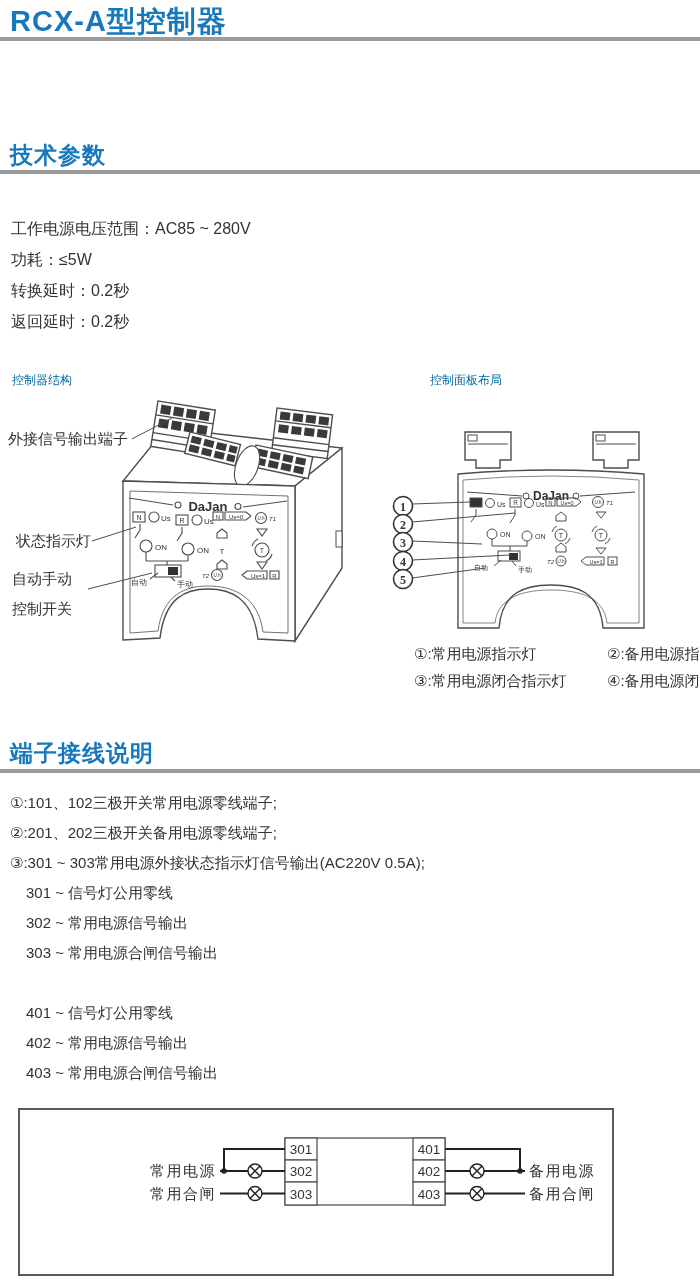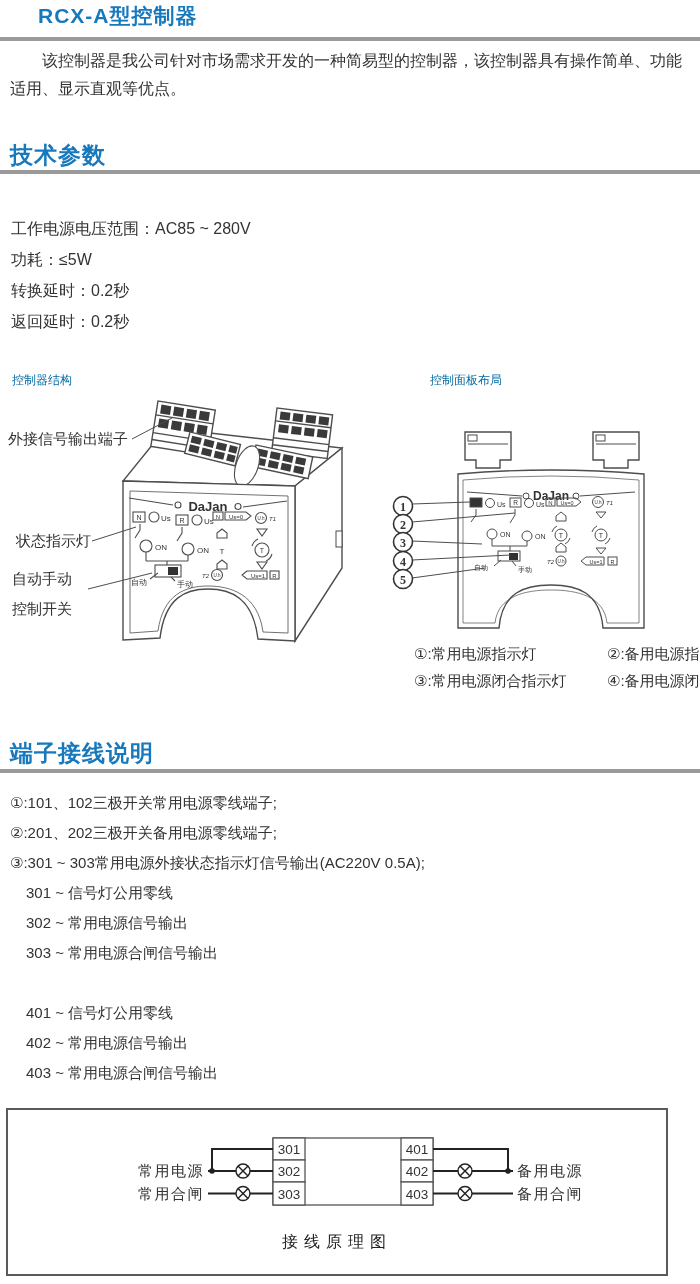--- a/index.html
+++ b/index.html
@@ -1,43 +1,42 @@
 <!DOCTYPE html>
 <html><head>
 <meta charset="utf-8">
 <style>
   html,body{margin:0;padding:0;background:#fff;}
   .page{position:relative;width:700px;height:1284px;background:#fff;overflow:hidden;
         font-family:"Liberation Sans","DejaVu Sans",sans-serif;color:#333;}
   .abs{position:absolute;}
-  .h1{left:10px;top:2px;font-size:21px;font-weight:bold;color:#1878bc;letter-spacing:1px;margin-left:28px;}
+  .h1{left:10px;top:2px;font-size:29px;font-weight:bold;color:#1878bc;letter-spacing:1px;}
   .h2{left:10px;font-size:23px;font-weight:bold;color:#1878bc;letter-spacing:1px;}
   .h-rule{left:0;width:700px;height:4px;background:#9a9a9a;}
   .intro{left:10px;top:47px;width:684px;font-size:16px;line-height:28px;text-indent:2em;margin:0;}
   .param{left:11px;font-size:16px;}
   .fig-title{font-size:12px;color:#0369a1;}
   .legend-wrap{left:367px;top:645px;width:333px;height:75px;margin-left:47px;}
   .lg{position:absolute;font-size:15px;white-space:nowrap;}
   .titem{left:10px;font-size:15px;white-space:nowrap;}
   .titem.sub{left:26px;}
-  .bottom-box{left:6px;top:1108px;width:662px;height:168px;border:2px solid #5a5a5a;box-sizing:border-box;}
+  .bottom-box{left:18px;top:1108px;width:596px;height:168px;border:2px solid #5a5a5a;box-sizing:border-box;}
   .caption{position:absolute;left:0;top:122px;width:100%;text-align:center;
            font-family:"Liberation Serif","DejaVu Serif",serif;font-size:16px;letter-spacing:6px;color:#222;}
   svg{position:absolute;overflow:visible;}
   svg text{fill:#333;font-family:"Liberation Sans","DejaVu Sans",sans-serif;}
   .serif-t{font-family:"Liberation Serif","DejaVu Serif",serif;}
 </style>
 </head>
 <body>
 
 <div class="page">
 
   <div class="abs h1">RCX-A型控制器</div>
   <div class="abs h-rule" style="top:37px"></div>
-  <p class="abs intro">该控制器是我公司针对市场需求开发的一种简易型的控制器，该控制器具有操作简单、功能适用、显示直观等优点。</p>
 
   <div class="abs h2" style="top:140px">技术参数</div>
   <div class="abs h-rule" style="top:170px"></div>
   <div class="abs param" style="top:219px">工作电源电压范围：AC85 ~ 280V</div>
   <div class="abs param" style="top:250px">功耗：≤5W</div>
   <div class="abs param" style="top:281px">转换延时：0.2秒</div>
   <div class="abs param" style="top:312px">返回延时：0.2秒</div>
 
   <div class="abs fig-title" style="left:12px;top:372px">控制器结构</div>
   <div class="abs fig-title" style="left:430px;top:372px">控制面板布局</div>
@@ -335,16 +334,15 @@
         <circle cx="204" cy="61" r="2.8" fill="#222" stroke="none"></circle>
         <circle cx="500" cy="61" r="2.8" fill="#222" stroke="none"></circle>
       </g>
       <g class="serif-t" font-size="15" fill="#222" letter-spacing="1.5">
         <text x="196" y="66" text-anchor="end">常用电源</text>
         <text x="196" y="88.5" text-anchor="end">常用合闸</text>
         <text x="509" y="66">备用电源</text>
         <text x="509" y="88.5">备用合闸</text>
       </g>
     </svg>
-    <div class="caption">接线原理图</div>
   </div>
 
 </div>
 
 </body></html>

